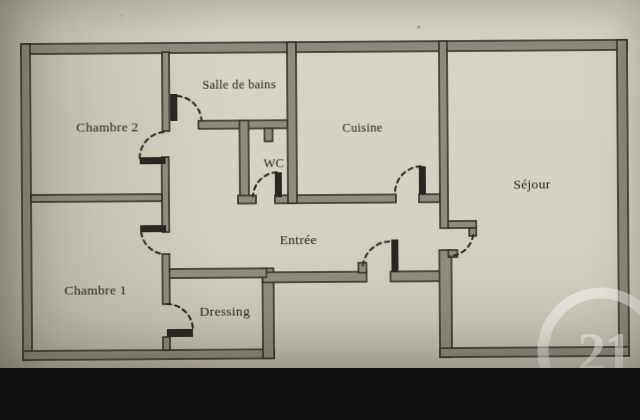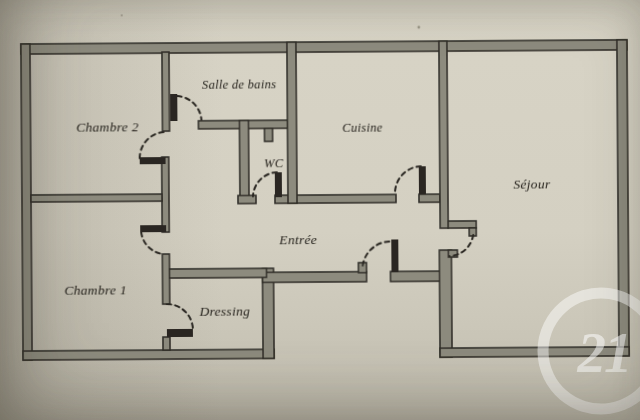--- a/index.html
+++ b/index.html
@@ -1,20 +1,19 @@
 <!DOCTYPE html>
 <html><head>
 <meta charset="utf-8">
 <style>
   html,body{margin:0;padding:0;background:#101010;}
   .photo{
-    position:relative;width:640px;height:420px;overflow:hidden;
+    position:relative;width:640px;height:368px;overflow:hidden;
     background:#d5d1c3;
     font-family:"Liberation Serif","DejaVu Serif",serif;
-    font-style:italic;
   }
   .photo svg{display:block;width:640px;height:420px;}
   
   .photo::after{
     content:"";position:absolute;inset:0;pointer-events:none;
     box-shadow:
       inset 0 0 55px rgba(70,64,50,0.22),
       inset 42px -30px 80px -28px rgba(58,53,42,0.38),
       inset -6px 10px 40px -18px rgba(58,53,42,0.18);
   }

